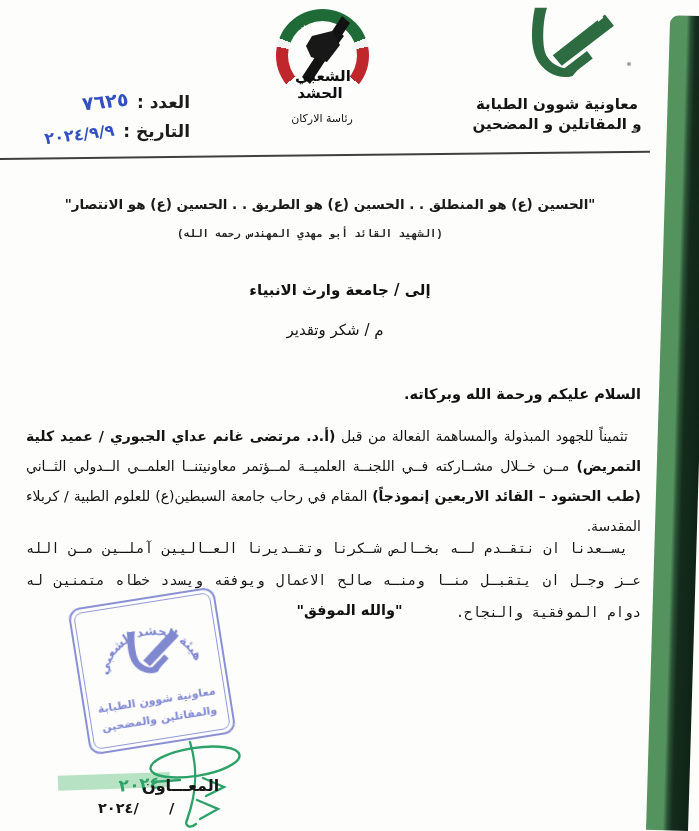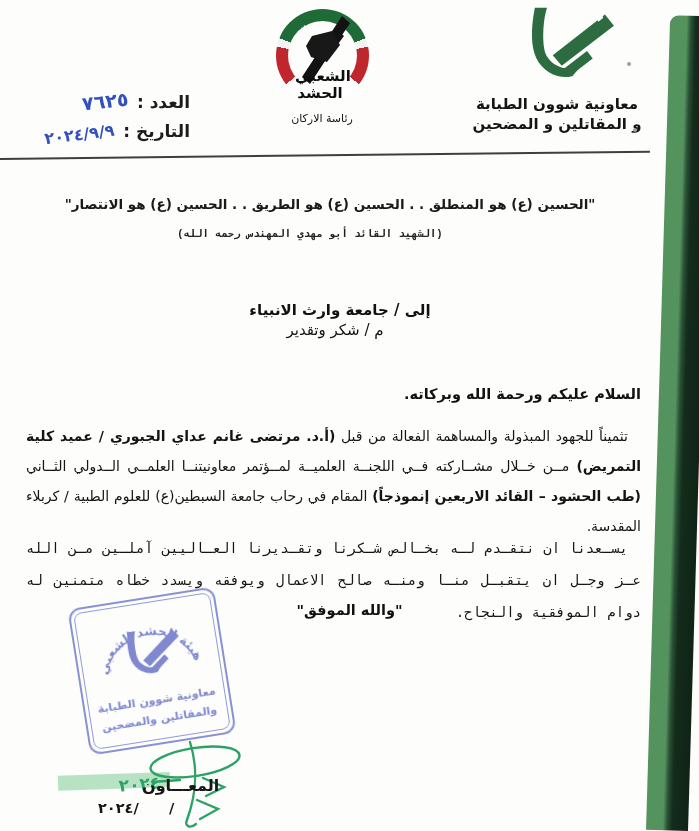--- a/index.html
+++ b/index.html
@@ -36,21 +36,21 @@
     font-size:15px; font-weight:bold; color:#151515; line-height:20px; }
 
   .rule { left:0; top:158px; width:650px; height:2px; background:#3f3f3f;
     transform:rotate(-0.65deg); transform-origin:left center; }
 
   
   .quote1 { left:0; top:196px; width:660px; text-align:center;
     font-size:13.5px; font-weight:bold; color:#1a1a1a; letter-spacing:.3px; }
   .quote2 { left:0; top:227px; width:620px; text-align:center;
     font-size:10.5px; font-weight:bold; color:#222;font-family:Liberation Mono, monospace; }
-  .to-line   { left:0; top:281px; width:680px; text-align:center; font-size:15px; font-weight:bold; color:#111;margin-top:20px; }
+  .to-line   { left:0; top:281px; width:680px; text-align:center; font-size:15px; font-weight:bold; color:#111; }
   .subj-line { left:0; top:321px; width:670px; text-align:center; font-size:15px; font-weight:normal; color:#111; }
 
   .salutation { right:58px; top:386px; font-size:14.5px; font-weight:bold; color:#111; }
 
   .para { right:58px; left:26px; direction:rtl; text-align:justify;
     font-size:14px; color:#141414; line-height:30px; text-indent:13px; }
   .para b { font-weight:bold; }
   .p1 { top:421px; }
   .p2 { top:533px; line-height:32px;font-family:Liberation Mono, monospace; }
   .closing { left:0; top:602px; width:699px; text-align:center;

